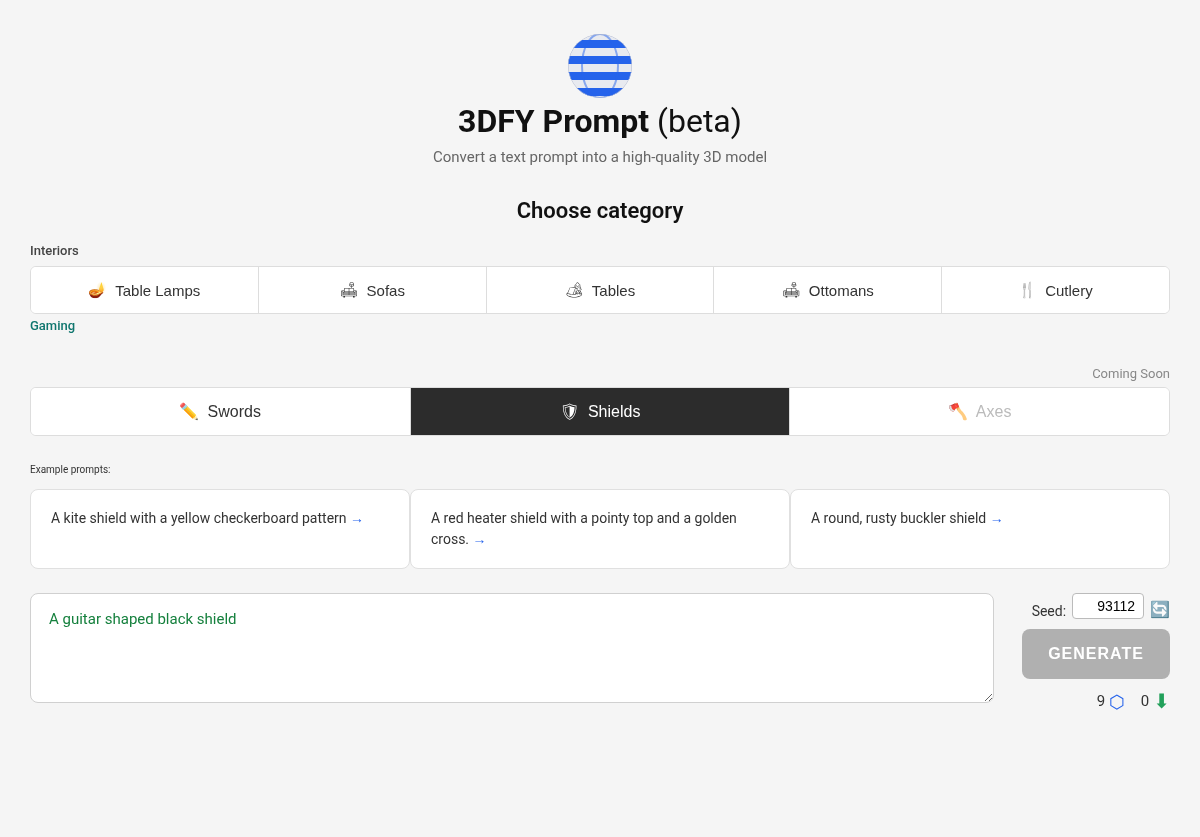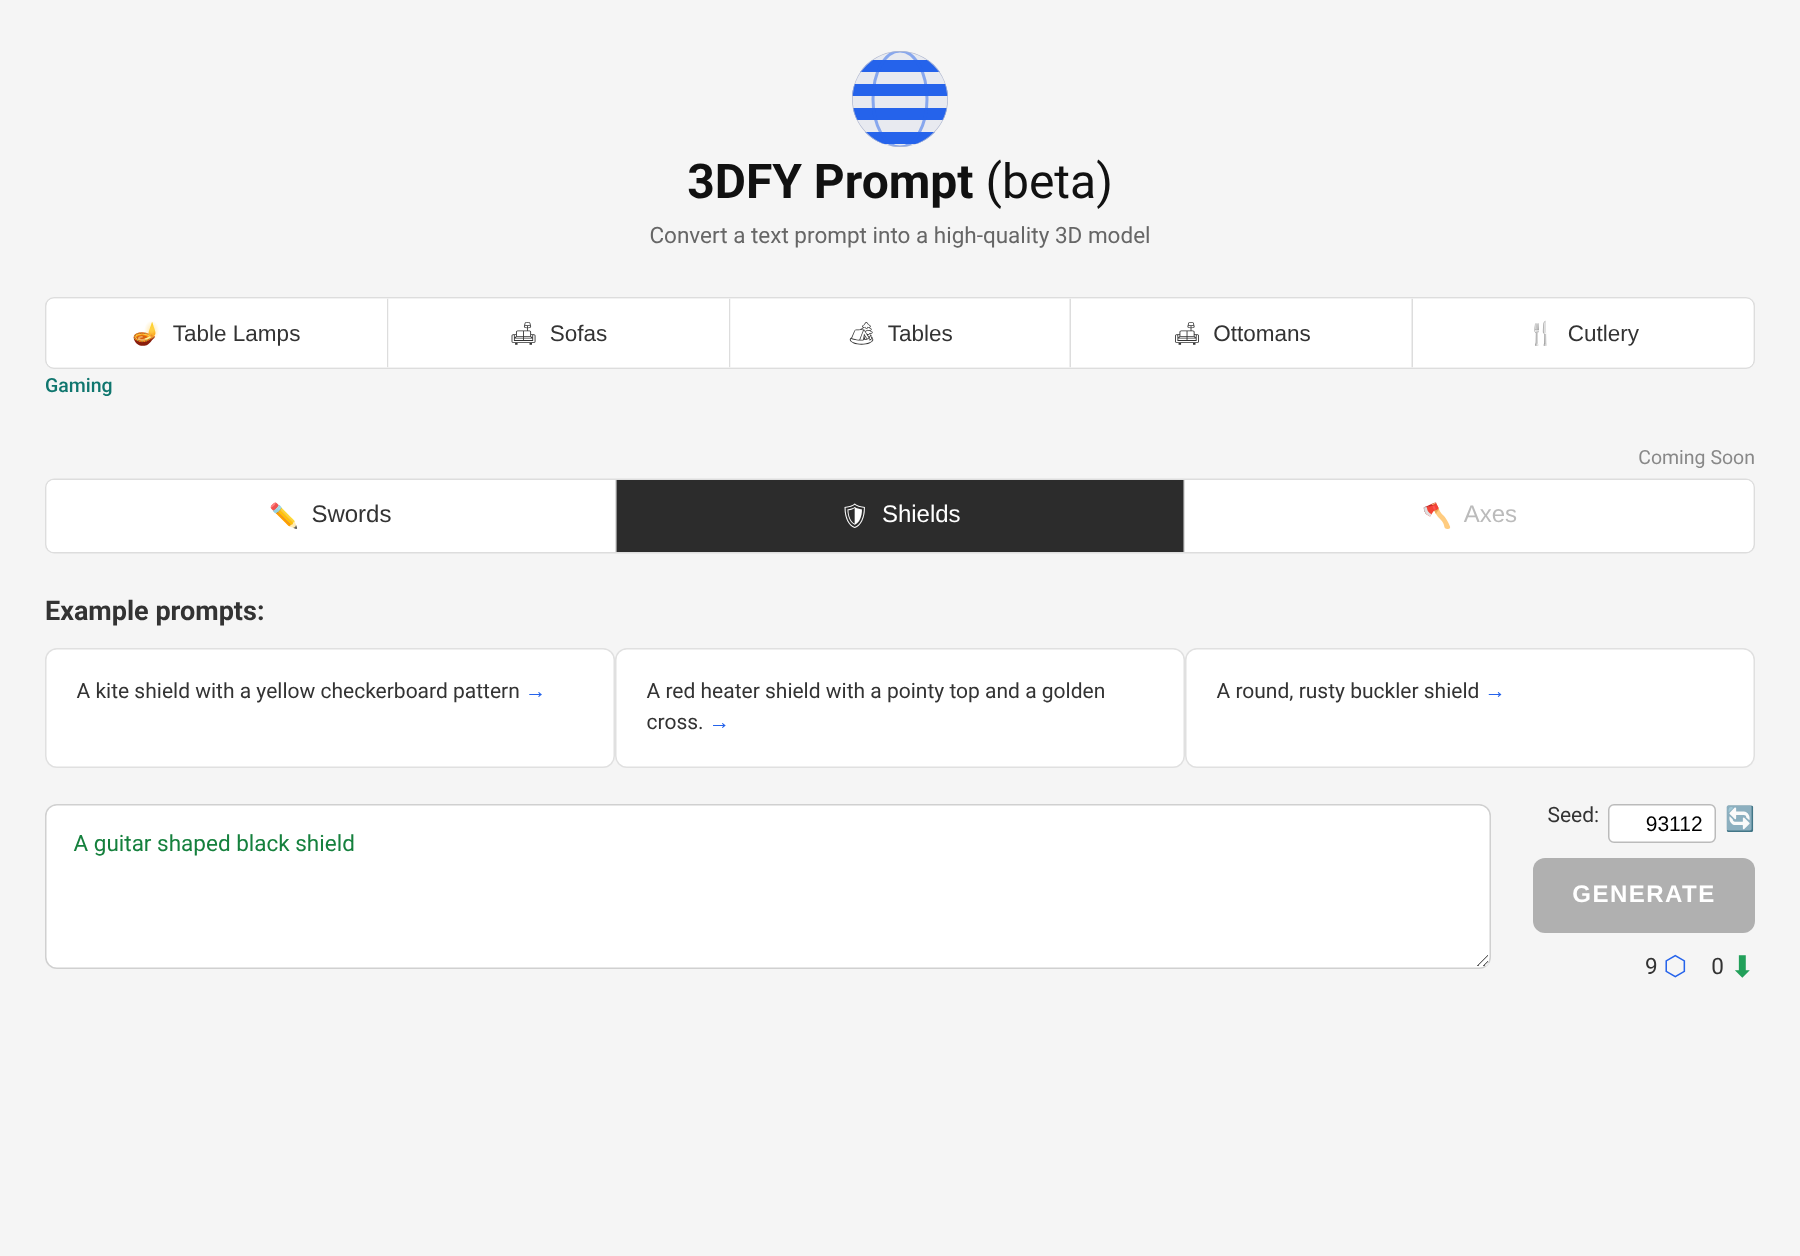--- a/index.html
+++ b/index.html
@@ -89,24 +89,24 @@
       background: #2c2c2c;
       color: #fff;
     }
     .gaming-tab.disabled {
       color: #bbb;
       cursor: default;
       background: #fff;
     }
 
     .examples-label {
-      font-size: 18px;
+      font-size: 10px;
       color: #333;
       margin-bottom: 14px;
-      font-weight: 700;
+      font-weight: 400;
     }
 
     .example-cards {
       display: flex;
       gap: 0;
       margin-bottom: 24px;
     }
 
     .example-card {
       flex: 1;
@@ -150,21 +150,21 @@
     .prompt-controls {
       display: flex;
       flex-direction: column;
       align-items: flex-end;
       gap: 10px;
       min-width: 160px;
     }
 
     .seed-row {
       display: flex;
-      align-items: flex-start;
+      align-items: flex-end;
       gap: 6px;
       font-size: 14px;
       color: #333;
     }
     .seed-input {
       border: 1px solid #bbb;
       border-radius: 4px;
       padding: 4px 8px;
       font-size: 14px;
       width: 72px;
@@ -294,21 +294,23 @@
     </g>
   </svg>
 </div>
 
 <h1 class="app-title">
   <strong>3DFY Prompt</strong><span> (beta)</span>
 </h1>
 <p class="app-subtitle">Convert a text prompt into a high-quality 3D model</p>
 
 <div class="full-width">
-
+  <h2 class="section-title">Choose category</h2>
+
+  <div class="category-label">Interiors</div>
 
   <div class="interiors-tabs">
     <button class="interiors-tab">
       <span>🪔</span>
       <span>Table Lamps</span>
     </button>
     <button class="interiors-tab">
       <span>🛋</span>
       <span>Sofas</span>
     </button>

